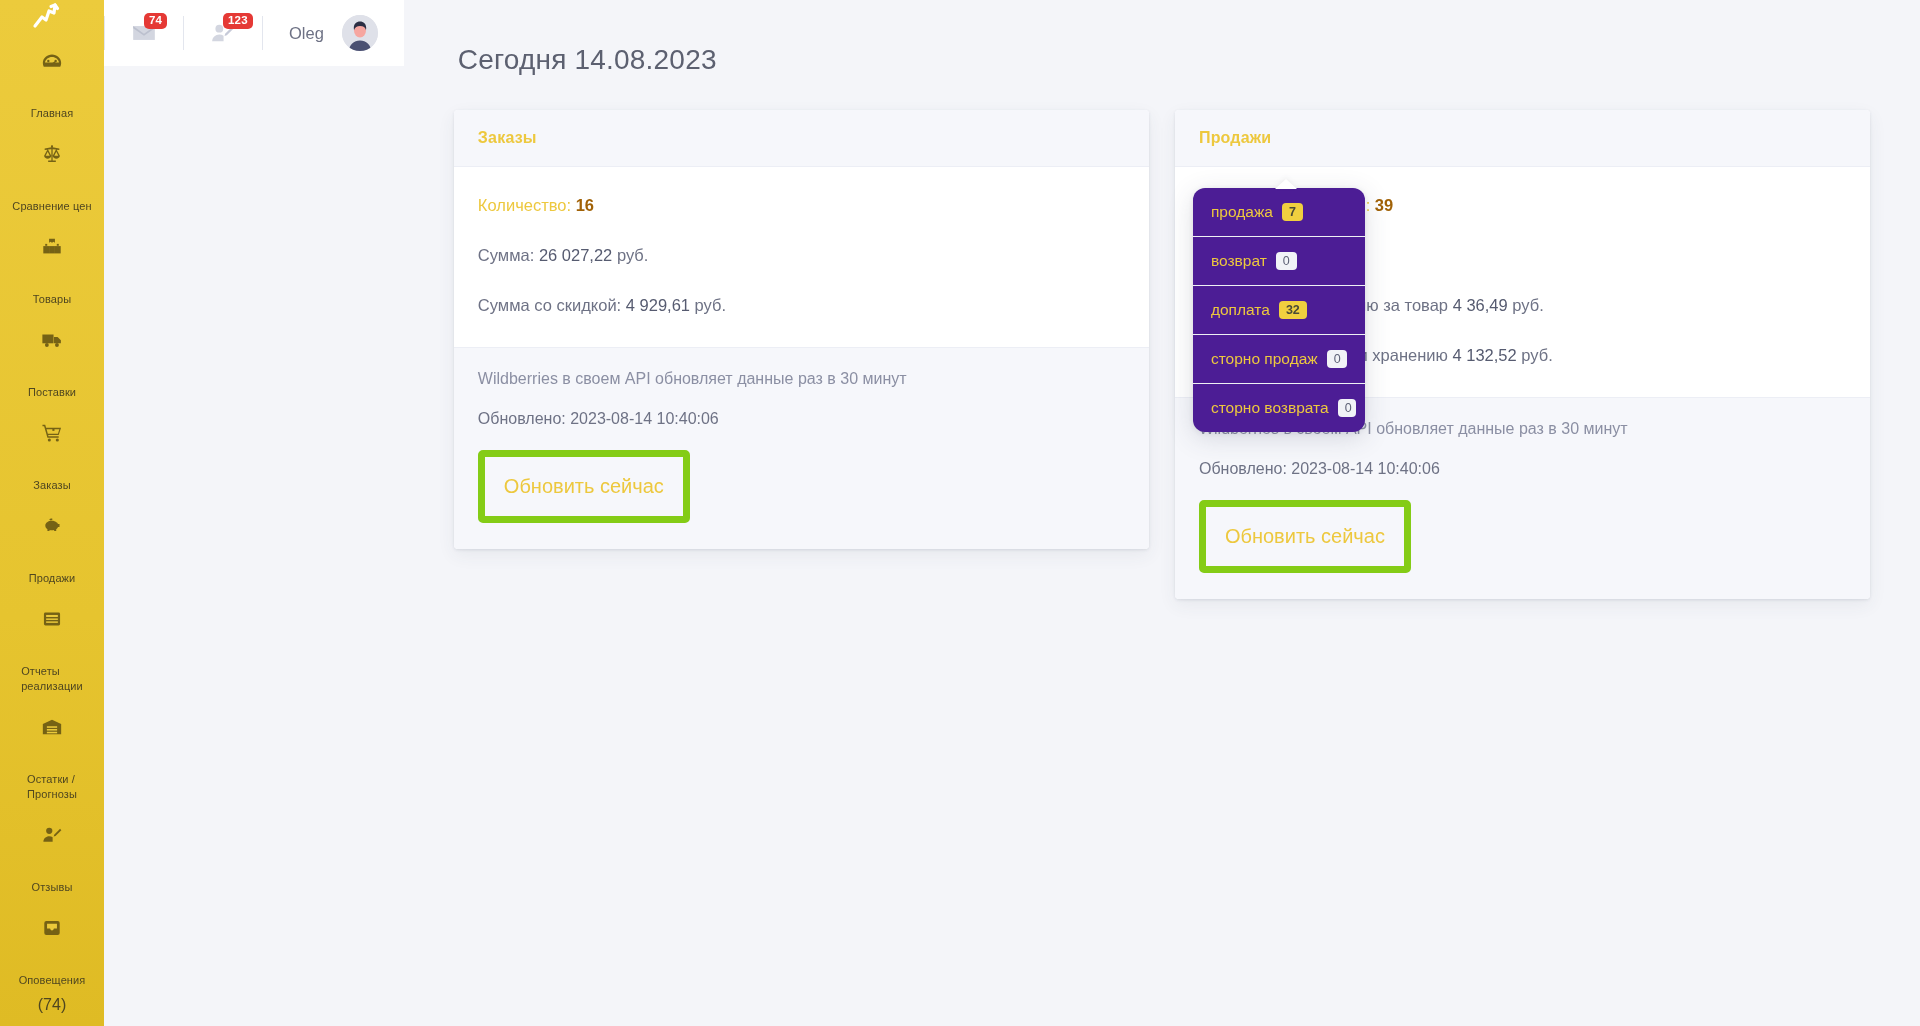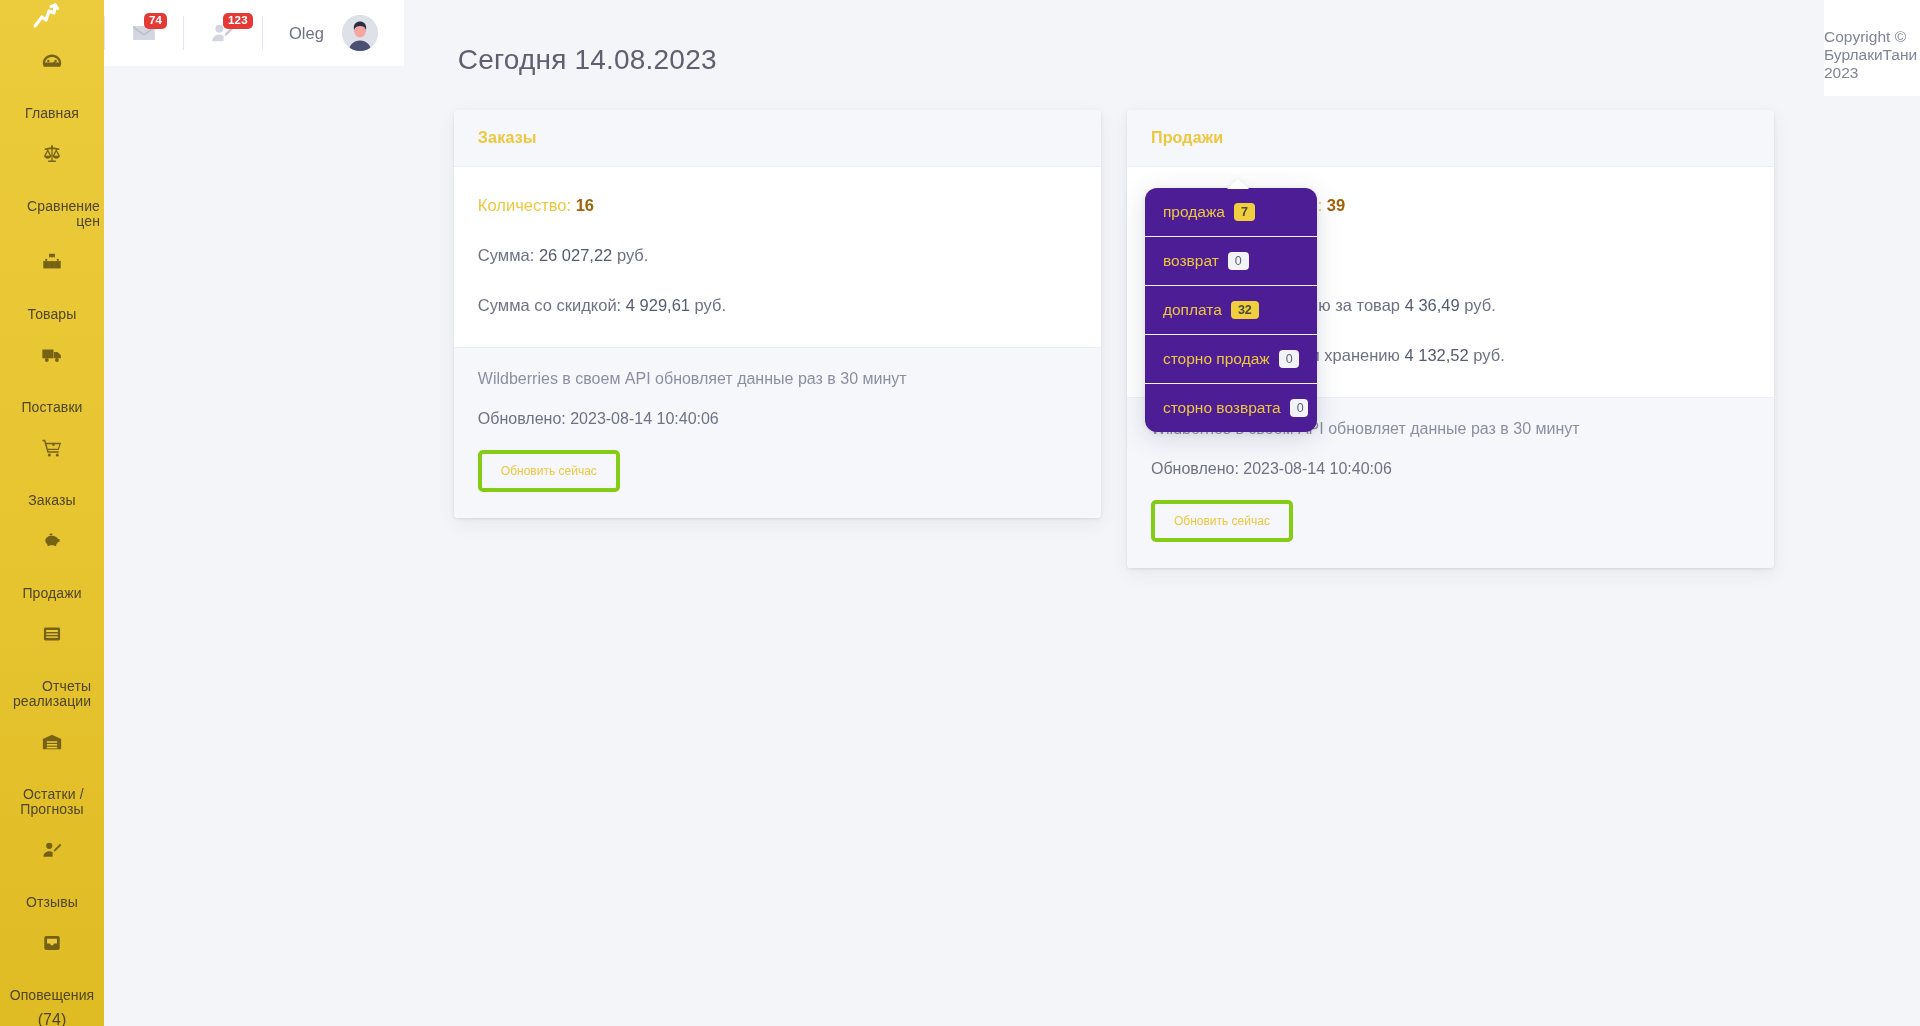--- a/index.html
+++ b/index.html
@@ -28,22 +28,22 @@
     width: 68px; height: 1px; background: rgba(255,255,255,.38); margin: 0 auto;
   }
   .nav { width: 100%; padding-top: 10px; }
   .nav-item {
     width: 100%; padding: 10px 4px 12px 4px;
     display: flex; flex-direction: column; align-items: center; gap: 6px;
     cursor: pointer; text-decoration: none;
   }
   .nav-icon { width: 24px; height: 22px; display: block; fill: #6c5a13; opacity: .92; }
   .nav-label {
-    font-size: 14px; line-height: 15px; color: #4f4620;
-    text-align: right; letter-spacing: .1px; white-space: pre-line; margin-top: 28px;
+    font-size: 11px; line-height: 15px; color: #4f4620;
+    text-align: left; letter-spacing: .1px; white-space: pre-line; margin-top: 28px;
   }
   .nav-count { font-size: 16px; color: #4f4620; line-height: 19px; margin-top: 1px; }
   .collapse-wrap { width: 100%; display:flex; justify-content:center; margin-top: 14px; }
   .collapse-btn {
     width: 50px; height: 50px; border-radius: 50%;
     background: rgba(150,122,10,.30);
     display: flex; align-items: center; justify-content: center;
     cursor: pointer; border: none;
   }
   .collapse-btn svg { width: 15px; height: 15px; fill: none; stroke: #5e4f12; stroke-width: 2.6; }
@@ -94,22 +94,22 @@
   .row.accent b { color: #a16207; font-weight: 700; }
   .row b { color: #565b70; font-weight: 400; }
   .card-foot {
     background: #f6f7fb; border-top: 1px solid #eceef5;
     padding: 22px 24px 26px 24px; border-radius: 0 0 4px 4px;
   }
   .foot-line { font-size: 16px; color: #8b8fa3; margin-bottom: 22px; }
   .foot-line.dark { color: #6e7285; }
   .btn-outline {
     display: inline-block; background: transparent;
-    border: 4px solid #84cc16; color: #edc83e;
-    font-size: 12px; padding: 10px 19px; border-radius: 5px;
+    border: 7px solid #84cc16; color: #edc83e;
+    font-size: 20px; padding: 18px 19px; border-radius: 5px;
     cursor: pointer; font-family: inherit;
   }
 
   
   .popover {
     position: absolute; left: 18px; top: 78px; width: 172px;
     background: #4c1d95; border-radius: 12px;
     box-shadow: 0 6px 26px rgba(60,64,90,.17), 0 1px 5px rgba(60,64,90,.10);
     z-index: 60;
   }
@@ -391,18 +391,15 @@
             <div class="pop-row">
               <span class="pop-label">сторно возврата</span>
               <span class="pop-badge zero">0</span>
             </div>
           </div>
         </section>
 
       </div>
     </main>
 
-    <footer class="footer">
-      <span class="footer-text">Copyright © БурлакиТани 2023</span>
-    </footer>
 
   </div>
 </div>
 
 </body></html>

